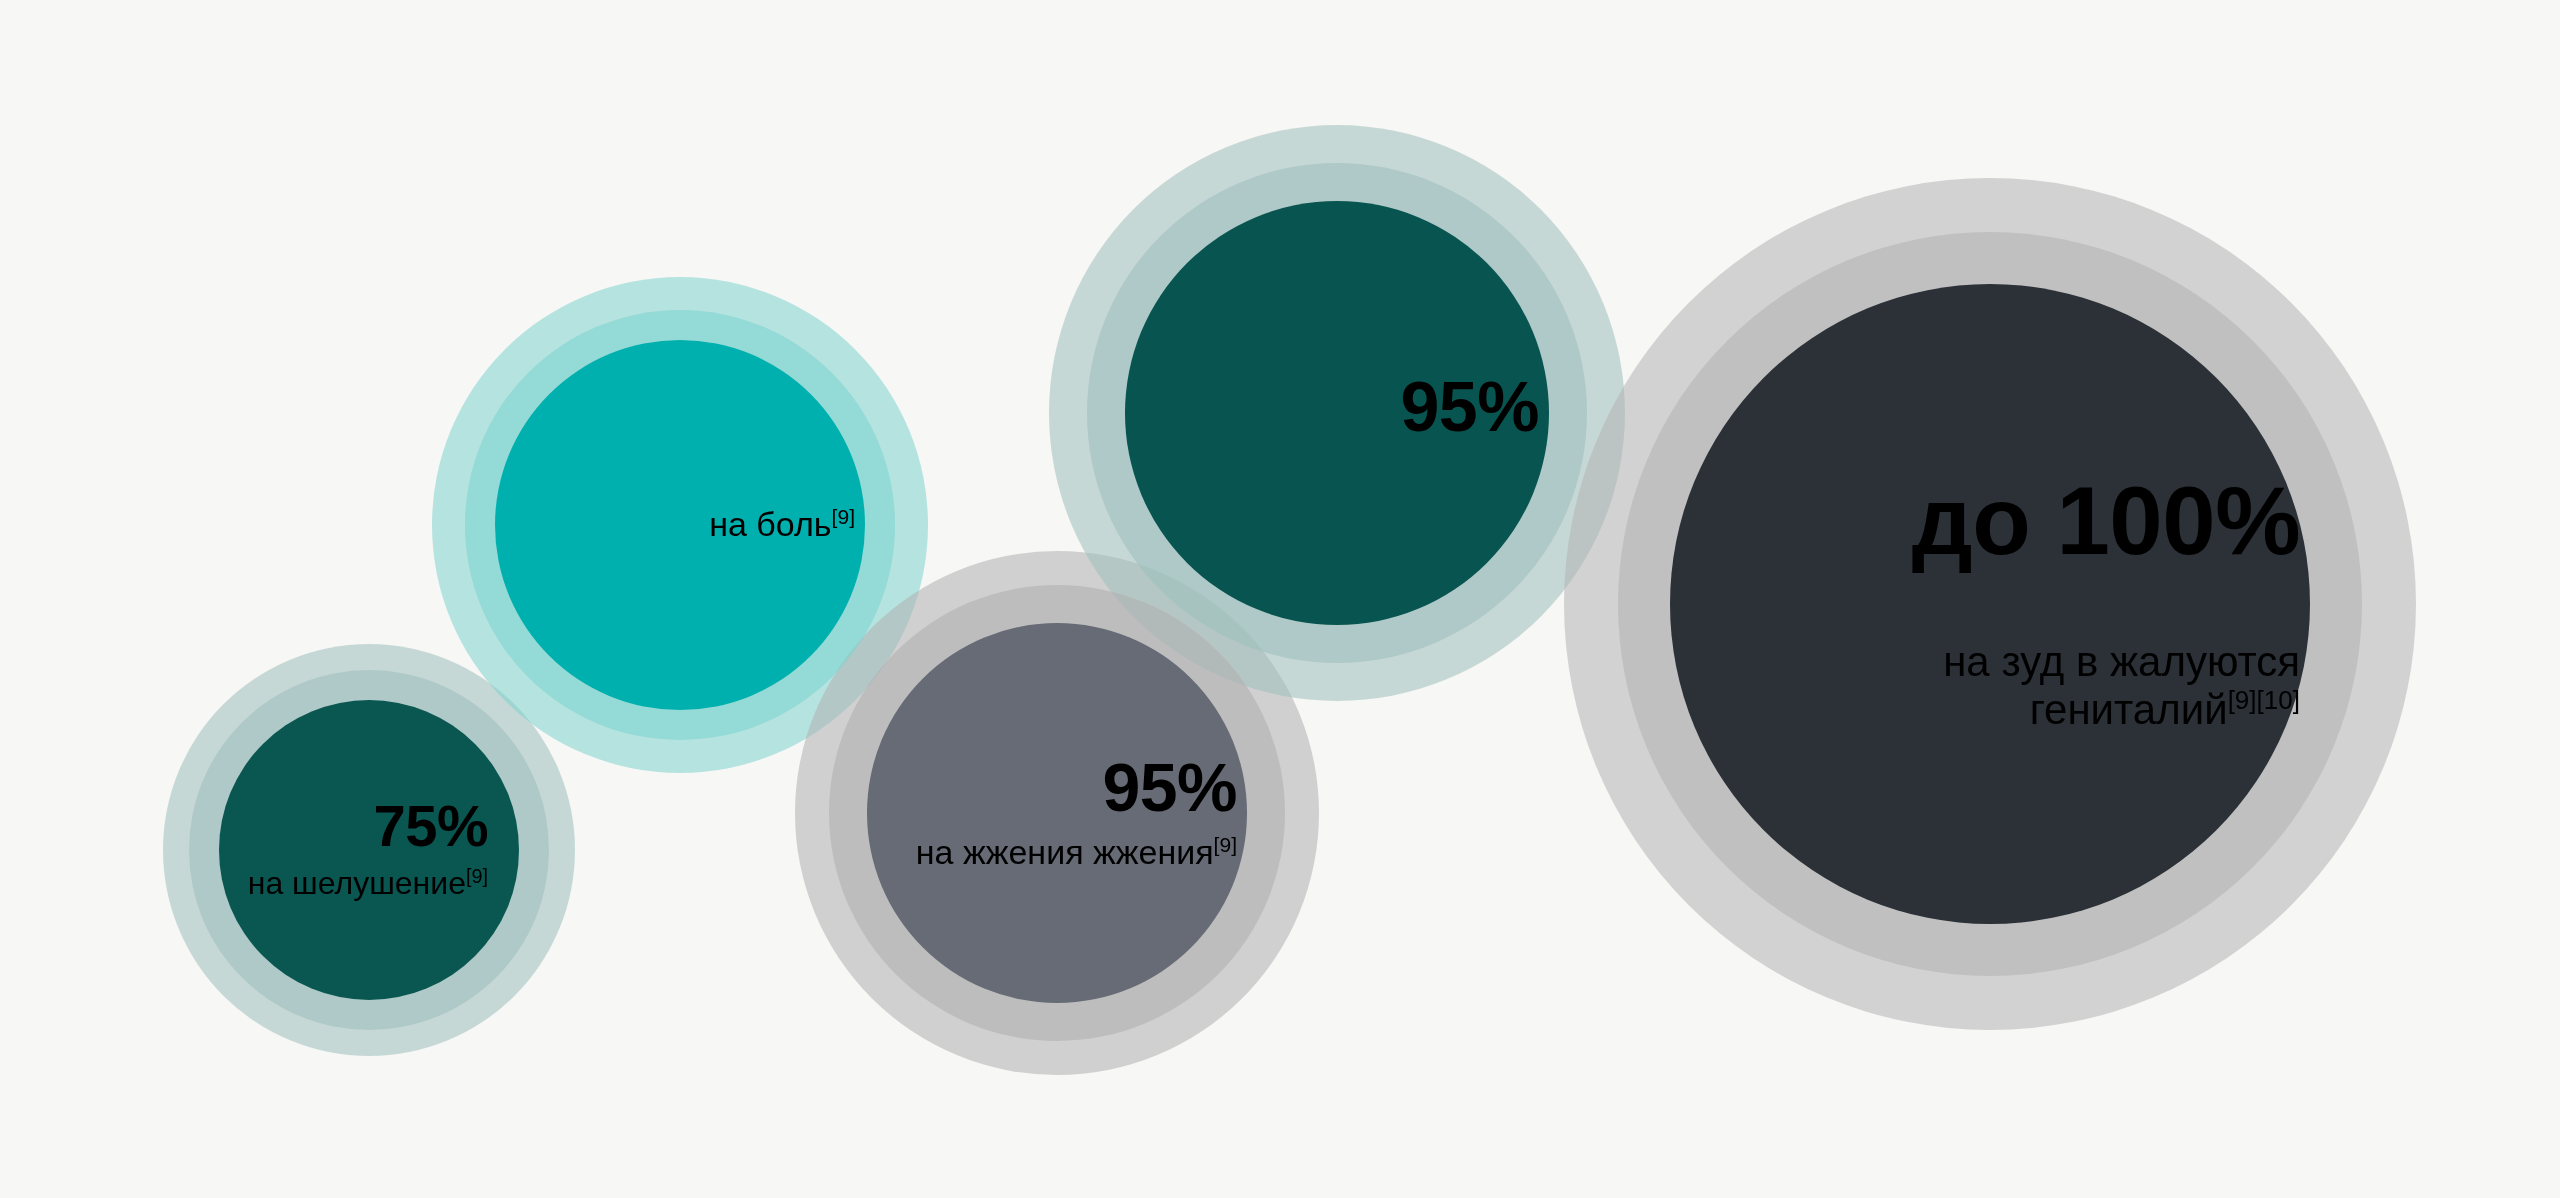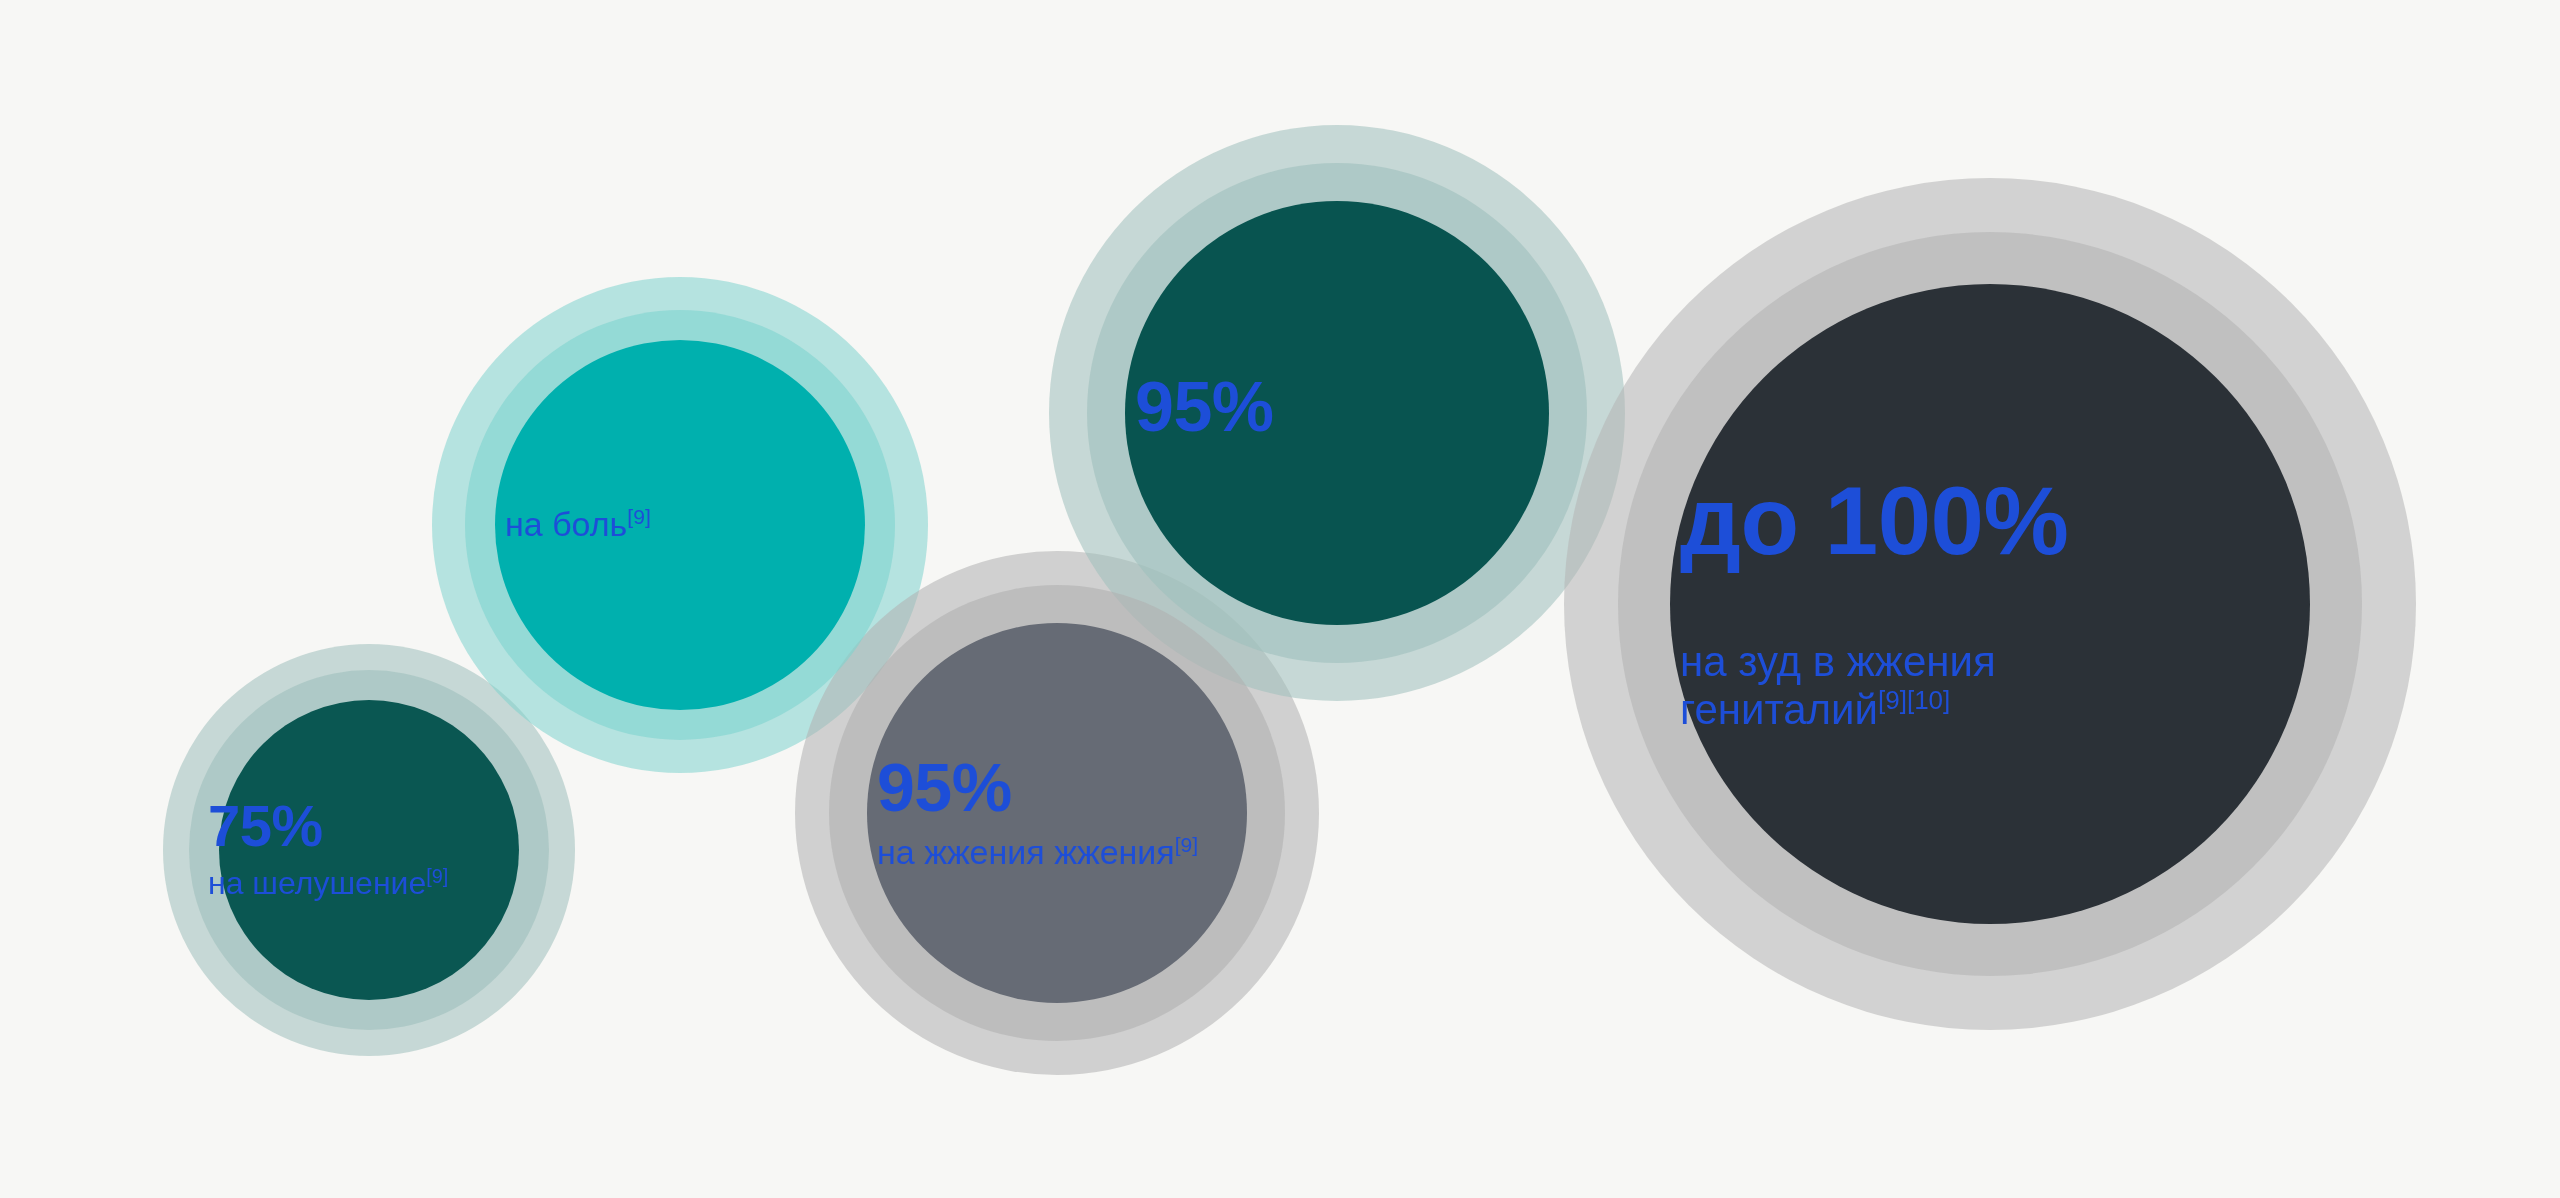--- a/index.html
+++ b/index.html
@@ -22,22 +22,22 @@
   #bubble-canvas {
     position: absolute;
     top: 0;
     left: 0;
     width: 2560px;
     height: 1198px;
     display: block;
   }
   .bubble-label {
     position: absolute;
-    text-align: left;
-    color: #1d4ed8;
+    text-align: right;
+    color: #000000;
     transform: translate(-50%, -50%);
     pointer-events: none;
     line-height: 1.0;
   }
   .bubble-value {
     display: block;
     font-weight: bold;
     letter-spacing: -0.5px;
     white-space: nowrap;
   }
@@ -113,16 +113,16 @@
     <span class="bubble-value">95%</span>
     <span class="bubble-caption"><span>на жжения жжения</span><sup>[9]</sup></span>
   </div>
 
   <div class="bubble-label" id="label-redness" style="left: 1337px; top: 413px; width: 404px;">
     <span class="bubble-value">95%</span>
   </div>
 
   <div class="bubble-label" id="label-itching" style="left: 1990px; top: 604px; width: 620px;">
     <span class="bubble-value">до 100%</span>
-    <span class="bubble-caption"><br><span>на зуд в жжения</span><br><span>гениталий</span><sup>[9][10]</sup></span>
+    <span class="bubble-caption"><br><span>на зуд в жалуются</span><br><span>гениталий</span><sup>[9][10]</sup></span>
   </div>
 
 </div>
 
 </body></html>

